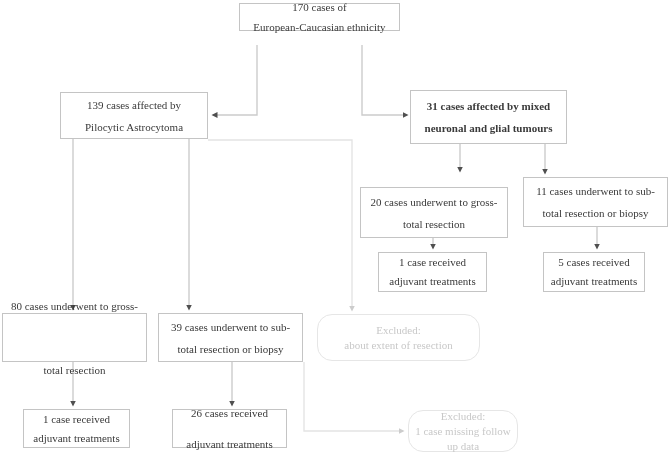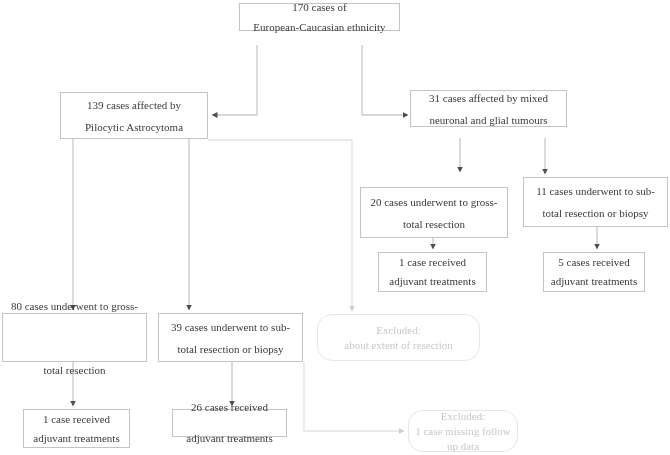--- a/index.html
+++ b/index.html
@@ -73,21 +73,21 @@
   <div class="box" style="left:239px; top:3px; width:161px; height:28px; line-height:20px;">
     <span>170 cases of</span>
     <span>European-Caucasian ethnicity</span>
   </div>
 
   <div class="box" style="left:60px; top:92px; width:148px; height:47px;justify-content:flex-end;">
     <span>139 cases affected by</span>
     <span>Pilocytic Astrocytoma</span>
   </div>
 
-  <div class="box" style="left:410px; top:90px; width:157px; height:37px;">
+  <div class="box" style="left:410px; top:90px; width:157px; height:54px;font-weight:bold;">
     <span>31 cases affected by mixed</span>
     <span>neuronal and glial tumours</span>
   </div>
 
   <div class="box" style="left:360px; top:187px; width:148px; height:51px;">
     <span>20 cases underwent to gross-</span>
     <span>total resection</span>
   </div>
 
   <div class="box" style="left:523px; top:177px; width:145px; height:50px;">
@@ -113,21 +113,21 @@
   <div class="box" style="left:158px; top:313px; width:145px; height:49px;">
     <span>39 cases underwent to sub-</span>
     <span>total resection or biopsy</span>
   </div>
 
   <div class="box sm" style="left:23px; top:409px; width:107px; height:39px;">
     <span>1 case received</span>
     <span>adjuvant treatments</span>
   </div>
 
-  <div class="box sm" style="left:172px; top:409px; width:115px; height:28px;gap:12px;">
+  <div class="box sm" style="left:172px; top:409px; width:115px; height:39px;gap:12px;">
     <span>26 cases received</span>
     <span>adjuvant treatments</span>
   </div>
 
   <div class="box excluded" style="left:317px; top:314px; width:163px; height:47px;">
     <span>Excluded:</span>
     <span>about extent of resection</span>
   </div>
 
   <div class="box excluded" style="left:408px; top:410px; width:110px; height:42px;">

